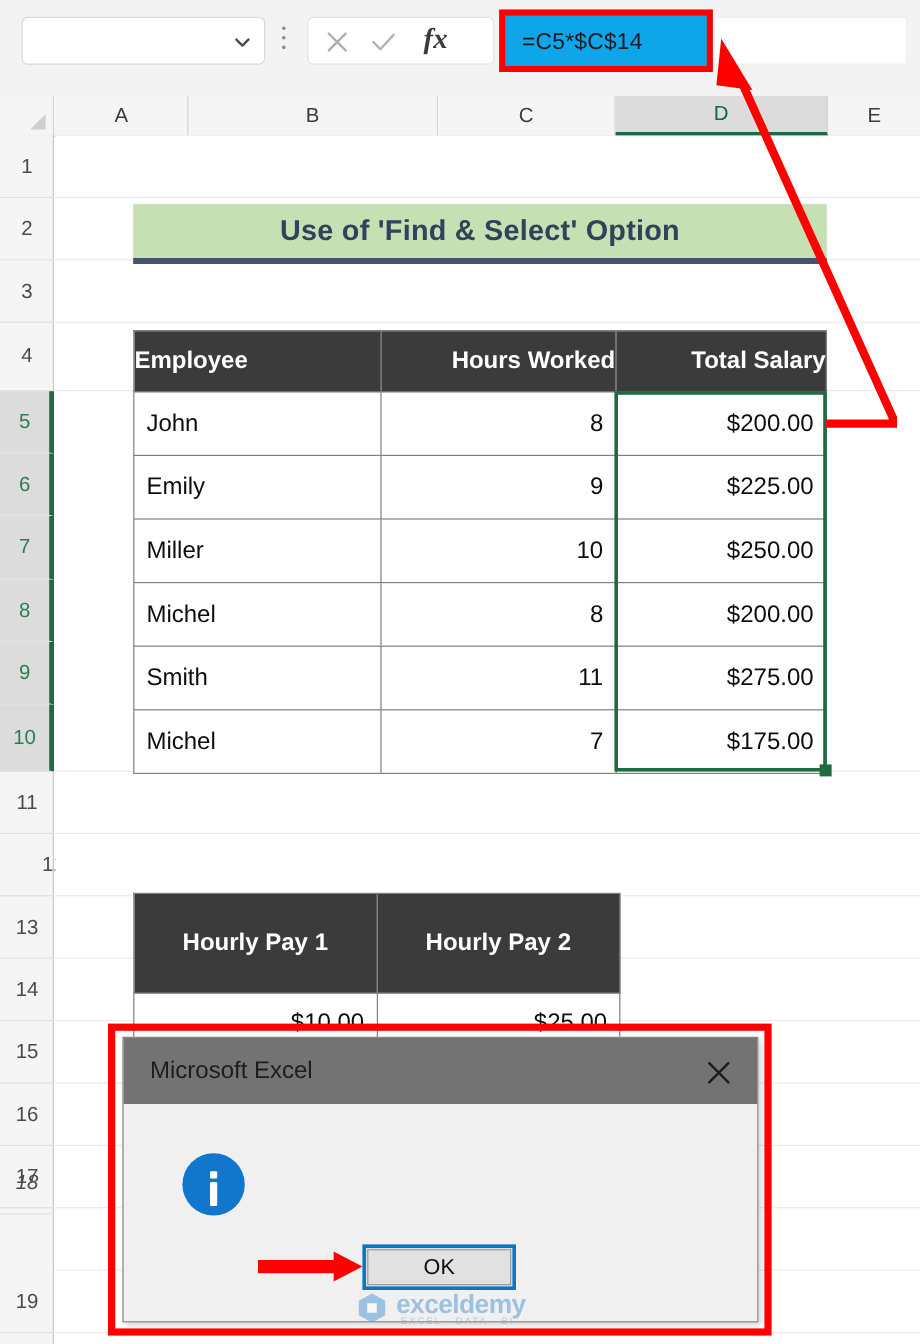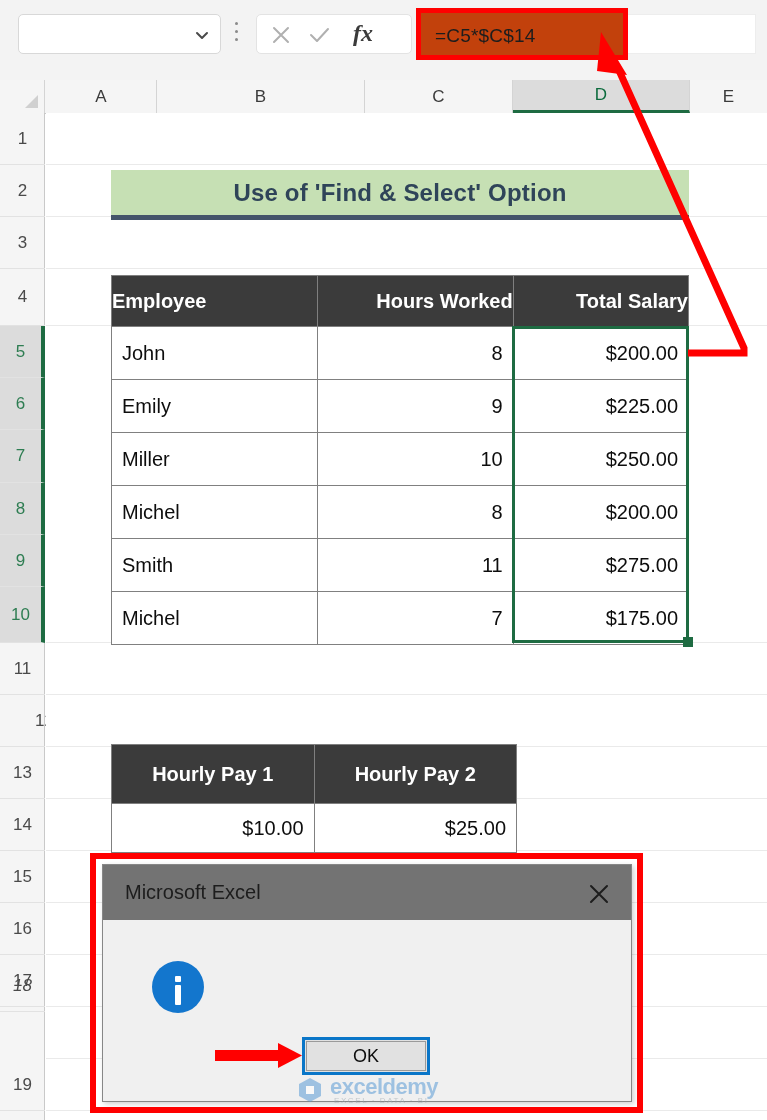--- a/index.html
+++ b/index.html
@@ -75,23 +75,23 @@
     left: 96px; top: 5px;
     font-family: "Liberation Serif", serif;
     font-style: italic;
     font-weight: bold;
     font-size: 24px;
     color: #3b3b3b;
   }
   #formula-input-wrap {
     position: absolute;
     left: 416px; top: 8px;
-    width: 212px; height: 52px;
+    width: 178px; height: 52px;
     border: 5px solid #ff0000;
-    background: #c2410c;
+    background: #0ea5e9;
     box-sizing: border-box;
   }
   #formula-input {
     position: absolute;
     left: 14px; top: 12px;
     font-size: 19px;
     color: #1d1d1d;
     letter-spacing: 0.2px;
     white-space: nowrap;
   }
@@ -254,21 +254,21 @@
     width: 406px;
     border-collapse: collapse;
   }
   #pay-table th {
     background: #3b3b3b;
     color: #ffffff;
     font-size: 20px;
     font-weight: bold;
     height: 50px;
     border: 1px solid #7f7f7f;
-    padding: 4px;
+    padding: 16px;
     width: 203px;
   }
   #pay-table td {
     height: 48px;
     border: 1px solid #808080;
     font-size: 20px;
     color: #0d0d0d;
     text-align: right;
     padding: 0 10px;
     background: #ffffff;

